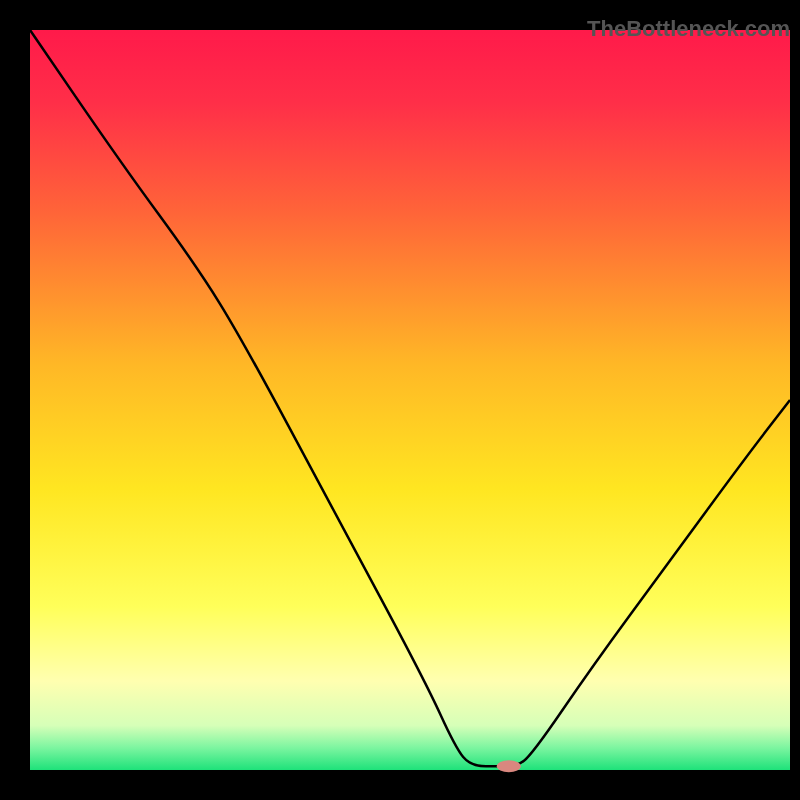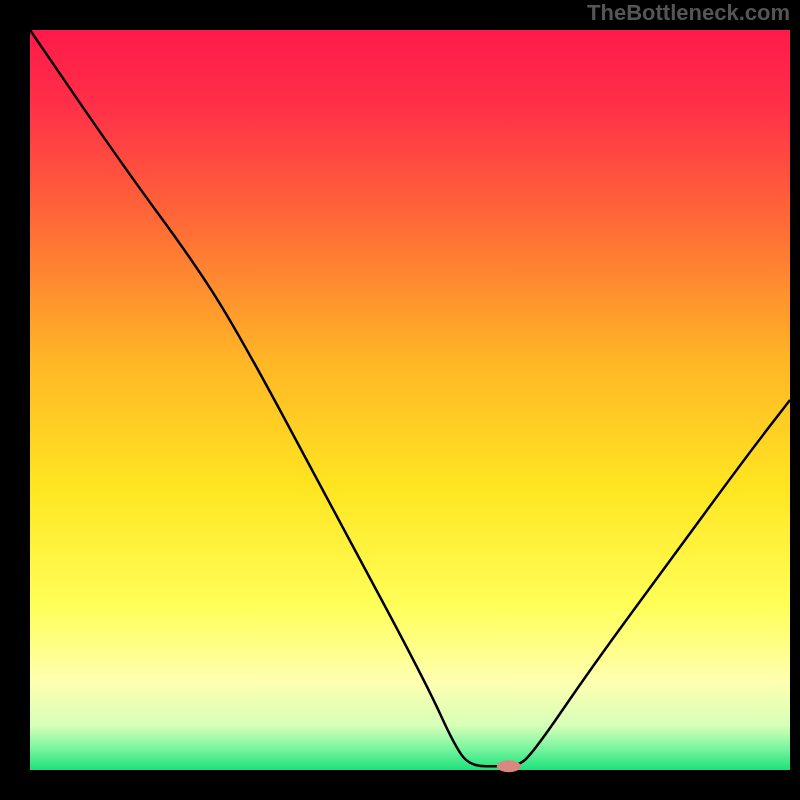--- a/index.html
+++ b/index.html
@@ -13,21 +13,21 @@
   }
   .chart-container {
     position: absolute;
     top: 0;
     left: 0;
     width: 800px;
     height: 800px;
   }
   .watermark {
     position: absolute;
-    top: 0;
+    top: 16px;
     right: 10px;
     color: #555;
     font-size: 22px;
     font-weight: bold;
     z-index: 10;
   }
   svg {
     display: block;
   }
 </style>

